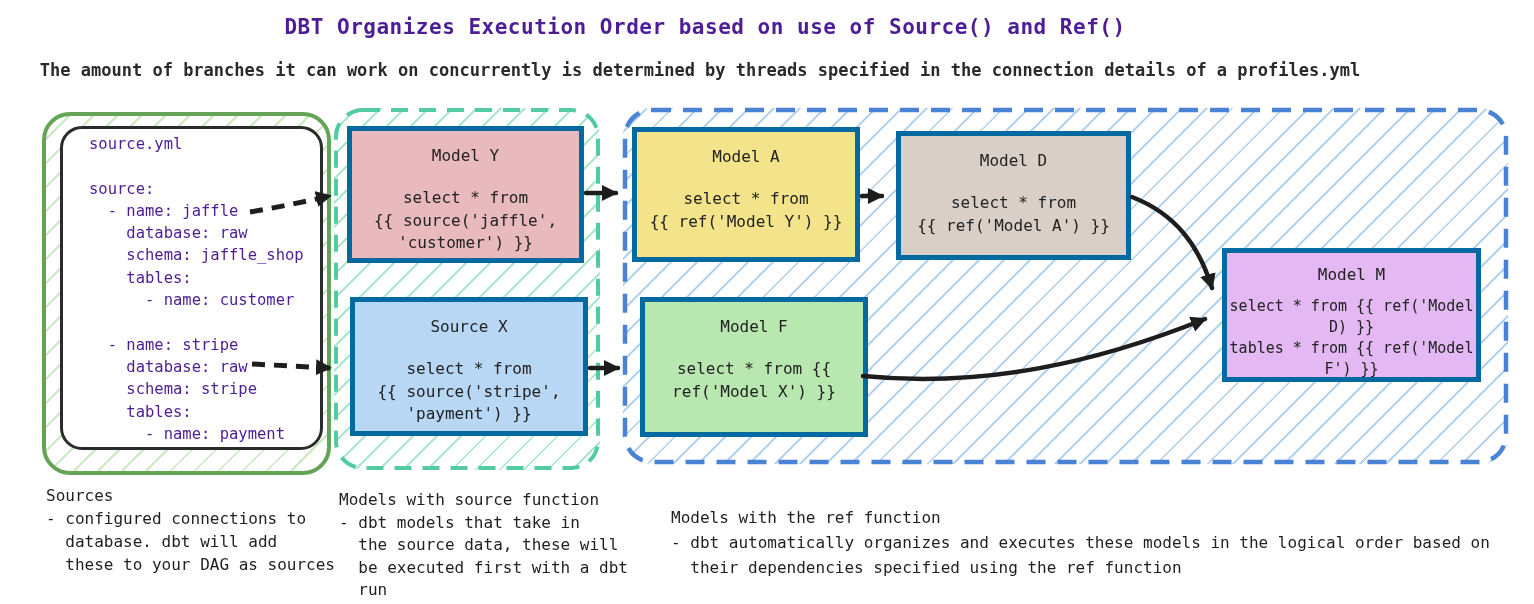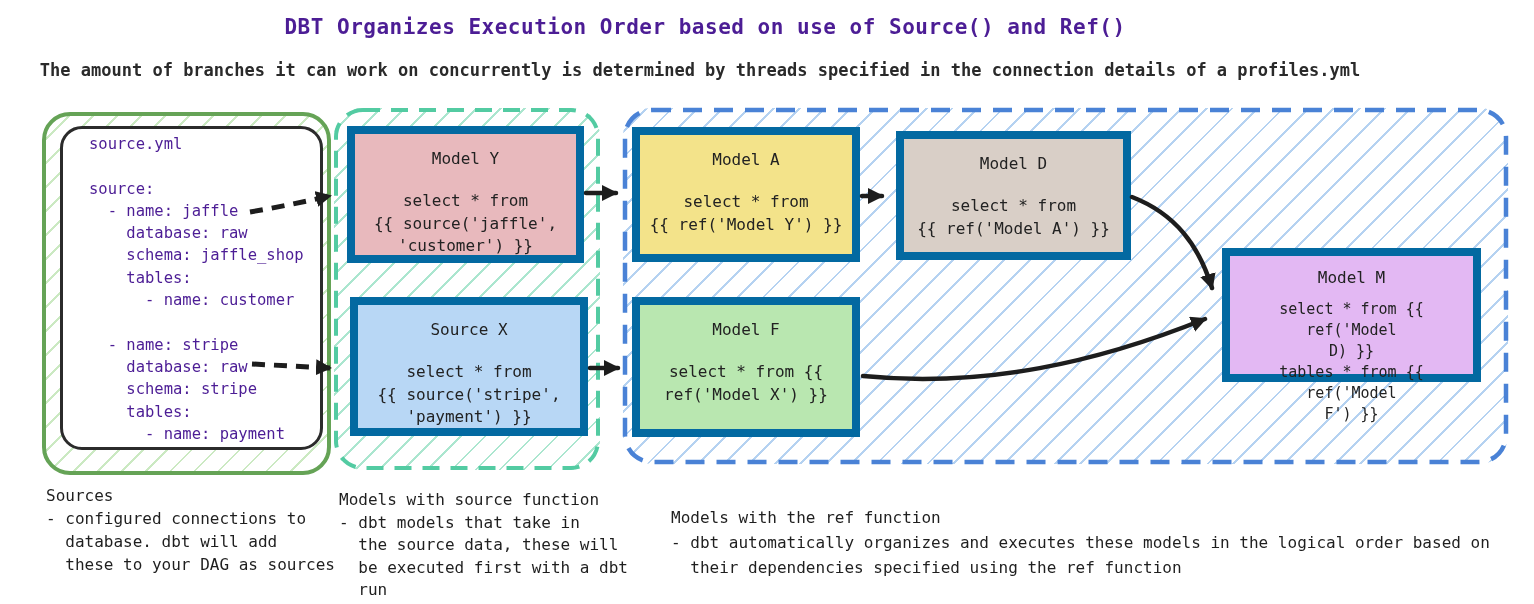--- a/index.html
+++ b/index.html
@@ -30,21 +30,21 @@
     left:623px;top:108px;width:885px;height:356px;
     background:repeating-linear-gradient(135deg,rgba(0,0,0,0) 0 16px,#b5d2f1 16px 18px);
   }
   .source-yml-box{
     position:absolute;z-index:2;left:60px;top:126px;width:231px;height:314px;
     background:#ffffff;border:3.5px solid #2b2b2b;border-radius:22px;
     margin:0;padding:4px 0 0 26px;
     font-family:inherit;font-size:15.5px;line-height:22.3px;white-space:pre;color:#4c1d95;
   }
   .model-box{
-    position:absolute;z-index:2;border:8px solid #0369a1;
+    position:absolute;z-index:2;border:5px solid #0369a1;
     display:flex;flex-direction:column;align-items:center;
     padding-top:15px;box-sizing:border-box;text-align:center;
   }
   .box-title{font-size:16px;margin-bottom:22px;color:#222;}
   .box-code{font-size:16px;line-height:22.5px;white-space:pre-line;color:#222;}
   #model-y{left:347px;top:126px;width:237px;height:137px;}
   #model-x{left:350px;top:297px;width:238px;height:139px;}
   #model-a{left:632px;top:127px;width:228px;height:135px;}
   #model-d{left:896px;top:131px;width:235px;height:129px;}
   #model-f{left:632px;top:297px;width:228px;height:140px;}
@@ -107,21 +107,21 @@
   <div class="model-box" id="model-a" style="background: rgb(243, 227, 138);">
     <div class="box-title">Model A</div>
     <div class="box-code">select * from
 {{ ref('Model Y') }}</div>
   </div>
   <div class="model-box" id="model-d" style="background: rgb(217, 207, 199);">
     <div class="box-title">Model D</div>
     <div class="box-code">select * from
 {{ ref('Model A') }}</div>
   </div>
-  <div class="model-box" id="model-f" style="background: rgb(185, 231, 176);">
+  <div class="model-box" id="model-f" style="background: rgb(185, 231, 176); margin-left: 8px;">
     <div class="box-title">Model F</div>
     <div class="box-code">select * from {{
 ref('Model X') }}</div>
   </div>
   <div class="model-box" id="model-m" style="background: rgb(227, 184, 243);">
     <div class="box-title">Model M</div>
     <div class="box-code">select * from {{ ref('Model
 D) }}
 tables * from {{ ref('Model
 F') }}</div>

